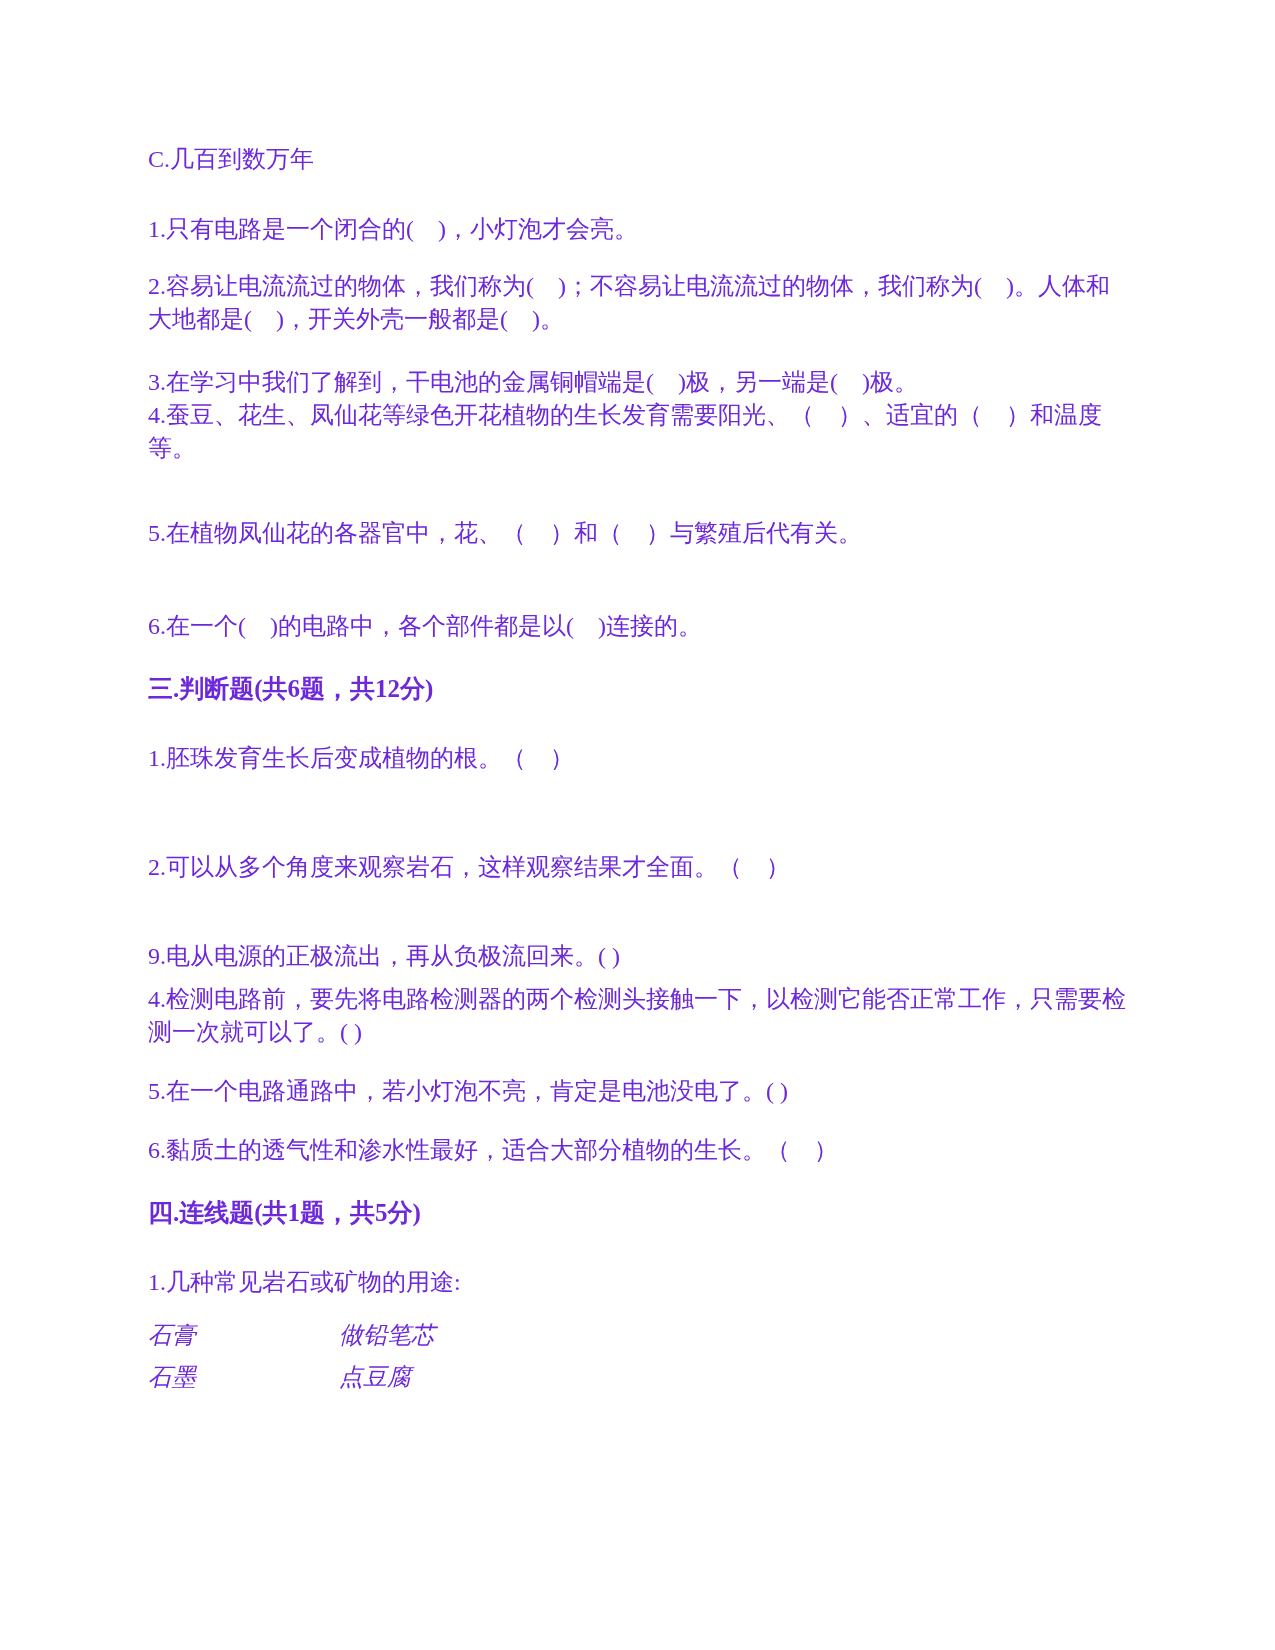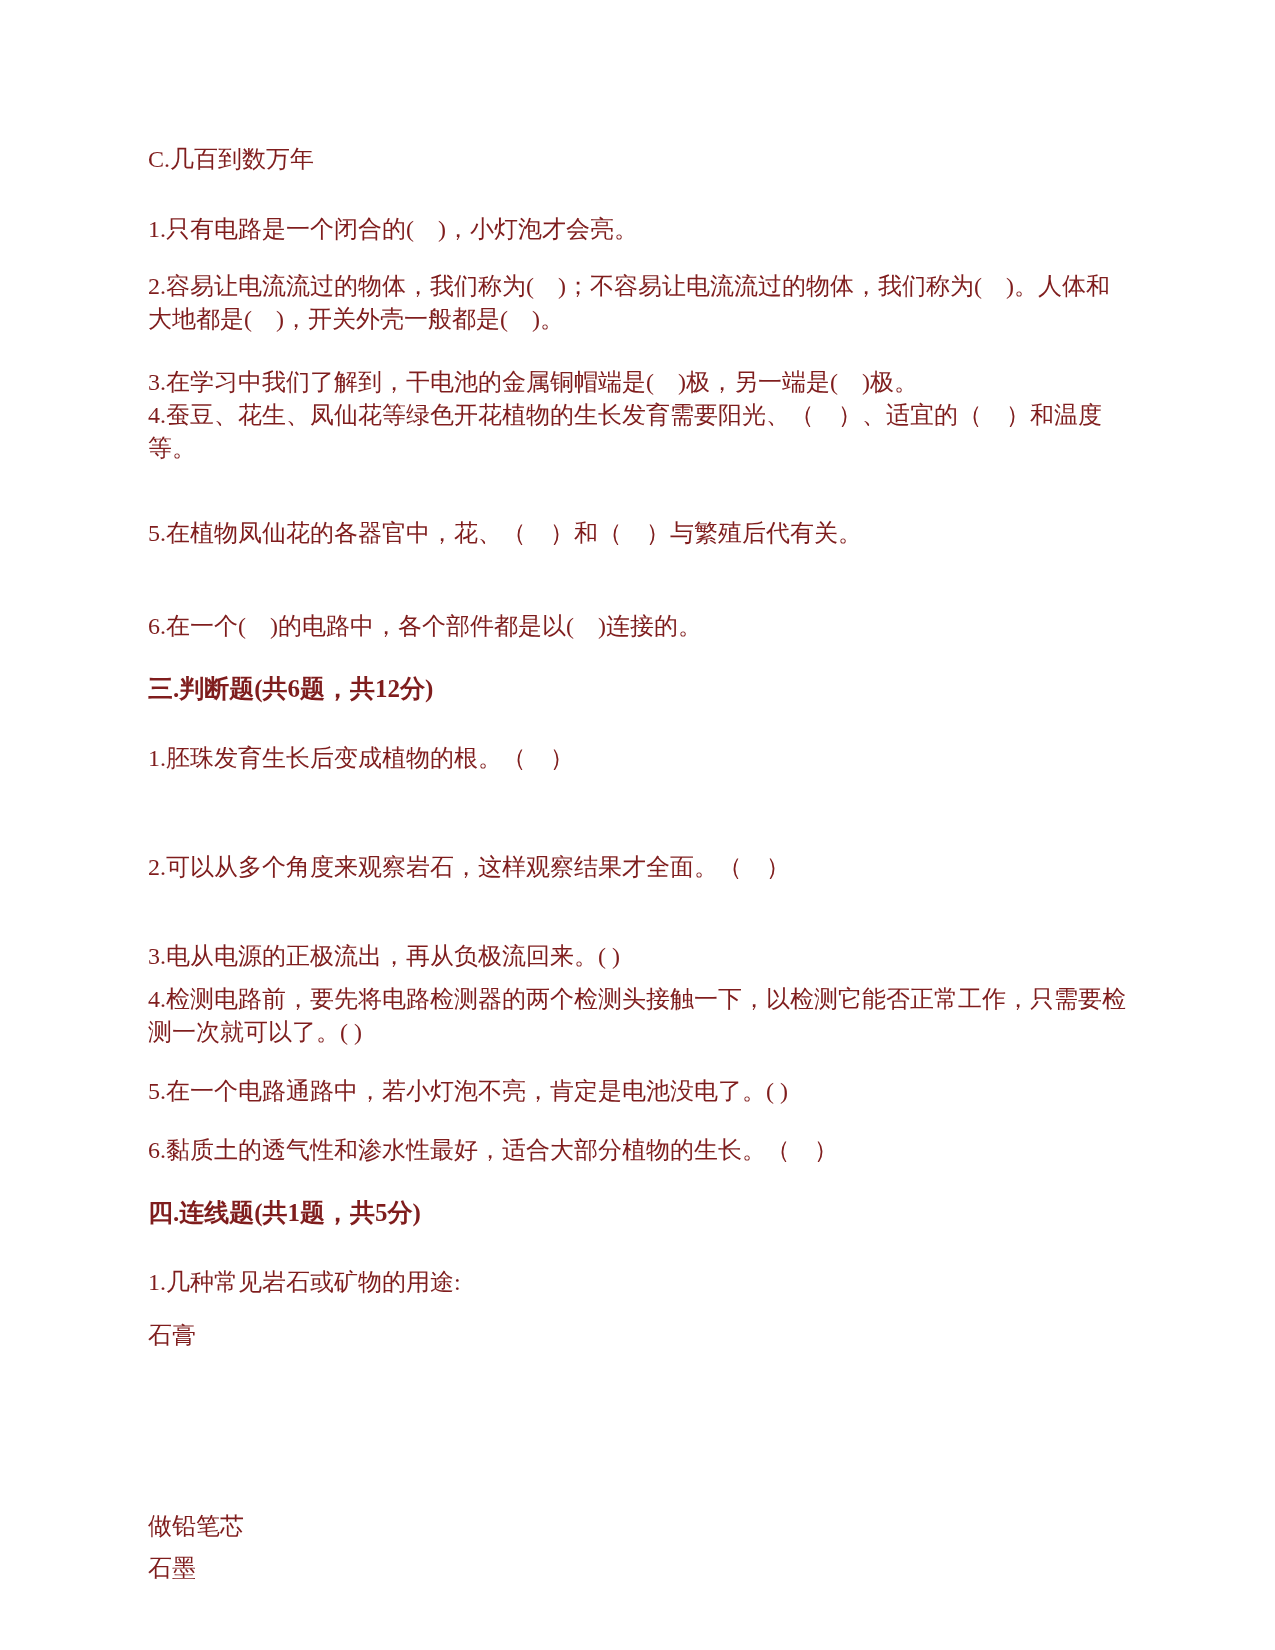--- a/index.html
+++ b/index.html
@@ -5,41 +5,42 @@
   html, body {
     margin: 0;
     padding: 0;
     background: #ffffff;
   }
   .page {
     position: relative;
     width: 1275px;
     height: 1650px;
     background: #ffffff;
-    color: #7f1d1d;
+    color: #6d28d9;
     font-family: "Liberation Serif", "DejaVu Serif", serif;
     box-sizing: border-box;
     padding: 143px 145px 0 148px;
     overflow: hidden;
   }
   .page p, .page h2 {
     margin: 0;
     font-size: 24px;
     line-height: 33px;
     font-weight: normal;
     text-align: left;
     word-break: break-all;
   }
   .page h2 {
     font-size: 25px;
     font-weight: bold;
   }
   .match-row {
     display: flex;
-    flex-direction: column;
+    flex-direction: row;
+    font-style: italic;
   }
   .match-left {
     width: 191px;
     flex: 0 0 191px;
   }
   .match-right {
     flex: 1 1 auto;
   }
 </style>
 </head>
@@ -61,21 +62,21 @@
   <p style="margin-top:52px">5.在植物凤仙花的各器官中，花、（　）和（　）与繁殖后代有关。</p>
 
   <p style="margin-top:60px">6.在一个(　)的电路中，各个部件都是以(　)连接的。</p>
 
   <h2 style="margin-top:29px">三.判断题(共6题，共12分)</h2>
 
   <p style="margin-top:37px">1.胚珠发育生长后变成植物的根。（　）</p>
 
   <p style="margin-top:76px">2.可以从多个角度来观察岩石，这样观察结果才全面。（　）</p>
 
-  <p style="margin-top:56px">3.电从电源的正极流出，再从负极流回来。( )</p>
+  <p style="margin-top:56px">9.电从电源的正极流出，再从负极流回来。( )</p>
 
   <p style="margin-top:10px">4.检测电路前，要先将电路检测器的两个检测头接触一下，以检测它能否正常工作，只需要检测一次就可以了。( )</p>
 
   <p style="margin-top:26px">5.在一个电路通路中，若小灯泡不亮，肯定是电池没电了。( )</p>
 
   <p style="margin-top:26px">6.黏质土的透气性和渗水性最好，适合大部分植物的生长。（　）</p>
 
   <h2 style="margin-top:29px">四.连线题(共1题，共5分)</h2>
 
   <p style="margin-top:37px">1.几种常见岩石或矿物的用途:</p>

